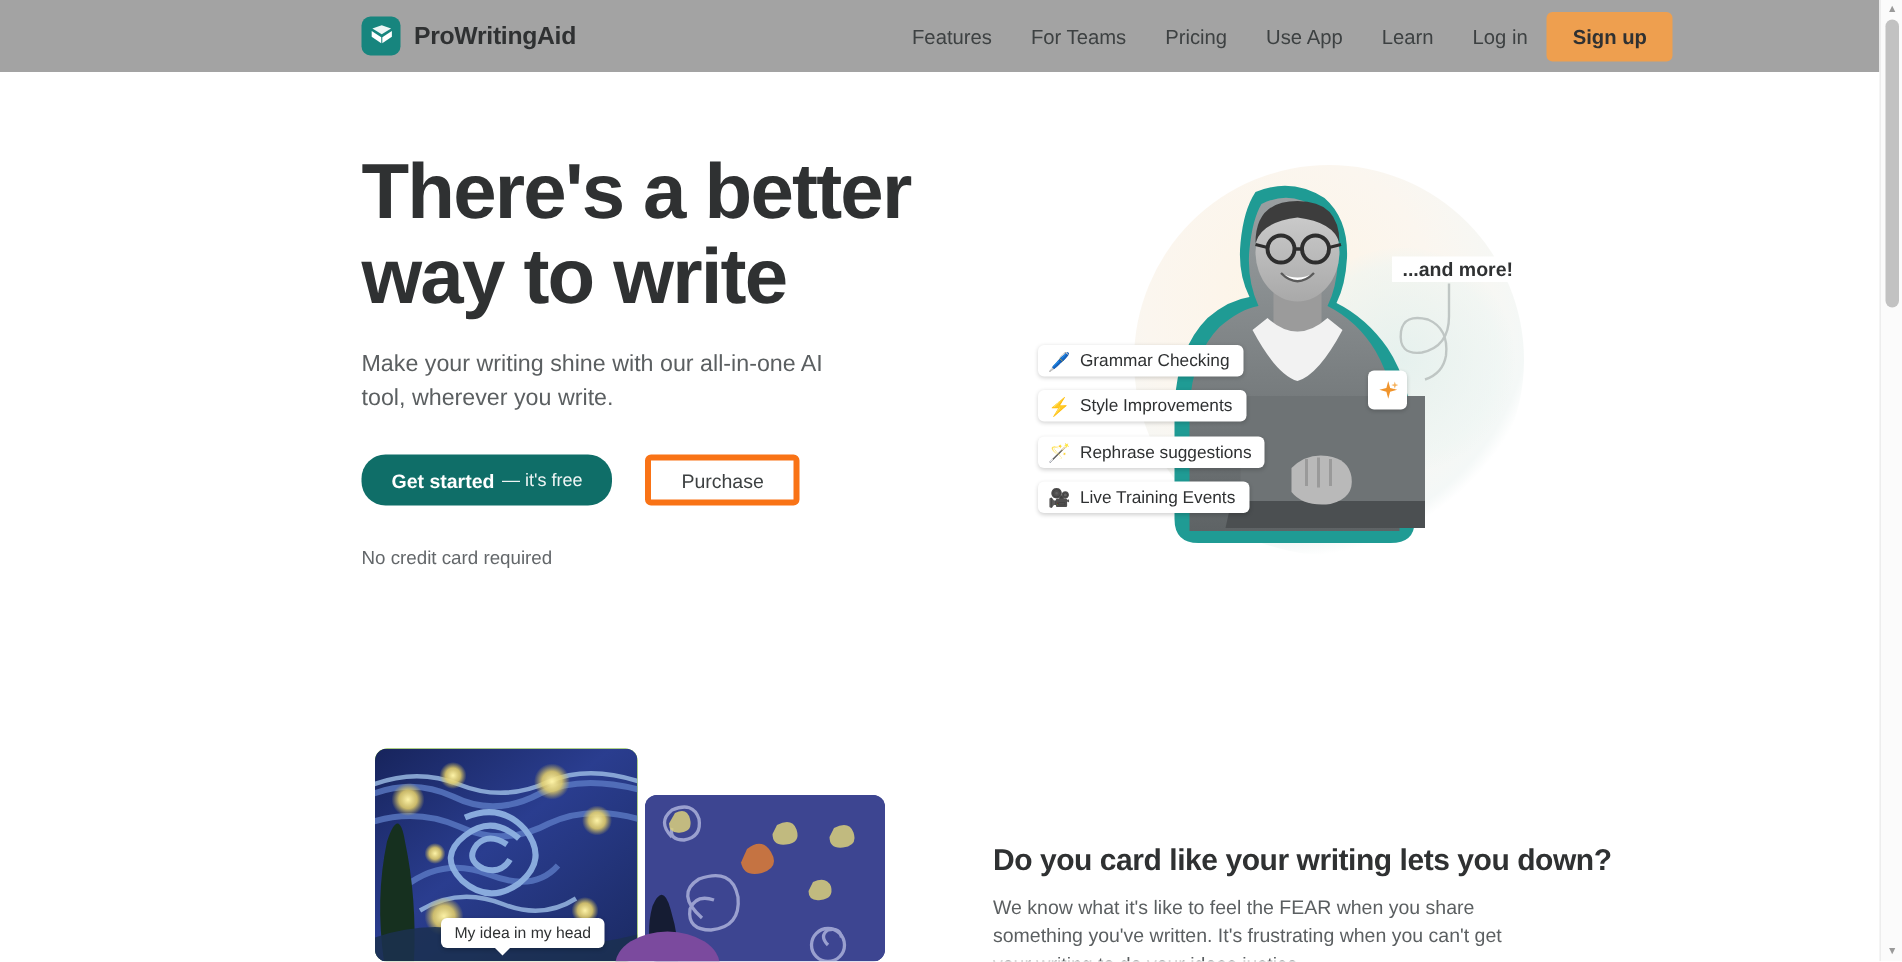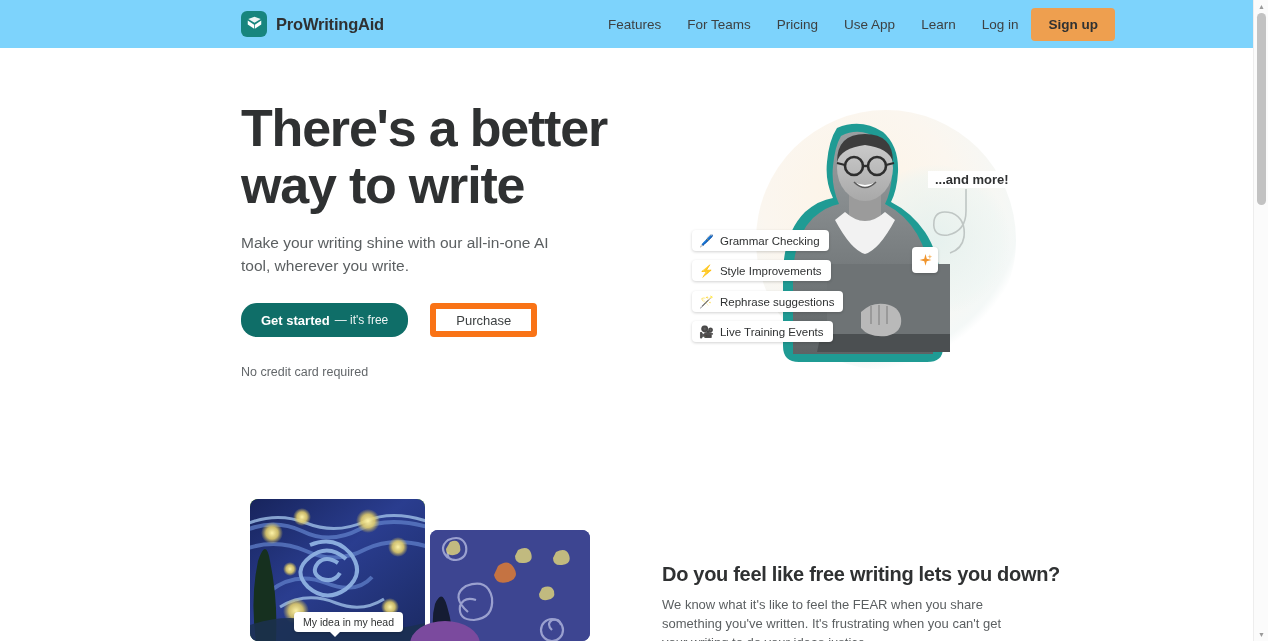--- a/index.html
+++ b/index.html
@@ -19,21 +19,21 @@
     background: #ffffff;
     overflow: hidden;
   }
 
   
   .header {
     position: absolute;
     top: 0; left: 0;
     width: 1253px;
     height: 48px;
-    background: #7dd3fc;
+    background: #a3a3a3;
     display: flex;
     align-items: center;
   }
   .brand {
     position: absolute;
     left: 241px;
     top: 11px;
     display: flex;
     align-items: center;
     gap: 9px;
@@ -118,21 +118,21 @@
     gap: 5px;
     font-size: 13px;
     cursor: pointer;
     font-family: inherit;
   }
   .btn-primary .lead { font-weight: bold; }
   .btn-primary .tail { font-weight: normal; opacity: .93; font-size: 12px; }
   .btn-outline {
     background: #ffffff;
     color: #3d4142;
-    border: 6px solid #f97316;
+    border: 4px solid #f97316;
     border-radius: 4px;
     padding: 0 20px;
     height: 34px;
     display: flex;
     align-items: center;
     font-size: 13px;
     cursor: pointer;
     font-family: inherit;
   }
   .nocard {
@@ -504,21 +504,21 @@
           <path d="M112 58 q9 -4 12 3 q2 8 -7 9 q-8 1 -8 -6 z"></path>
         </g>
         <path d="M68 36 q10 -8 16 2 q6 10 -6 14 q-12 3 -14 -7 z" fill="#d4783a" opacity=".9"></path>
         <path d="M6 111 Q0 92 5 74 Q12 58 17 76 Q23 96 22 111 Z" fill="#151c33"></path>
       </svg>
     </div>
 
     <div class="purple-blob"></div>
   </div>
 
-  <h2 class="lower-title">Do you feel like free writing lets you down?</h2>
+  <h2 class="lower-title">Do you card like your writing lets you down?</h2>
   <p class="lower-body">We know what it's like to feel the FEAR when you share something you've written. It's frustrating when you can't get your writing to do your ideas justice.</p>
 
   <div class="scrollbar">
     <div class="arrow up">▲</div>
     <div class="scroll-thumb"></div>
     <div class="arrow down">▼</div>
   </div>
 
 </div>
 

